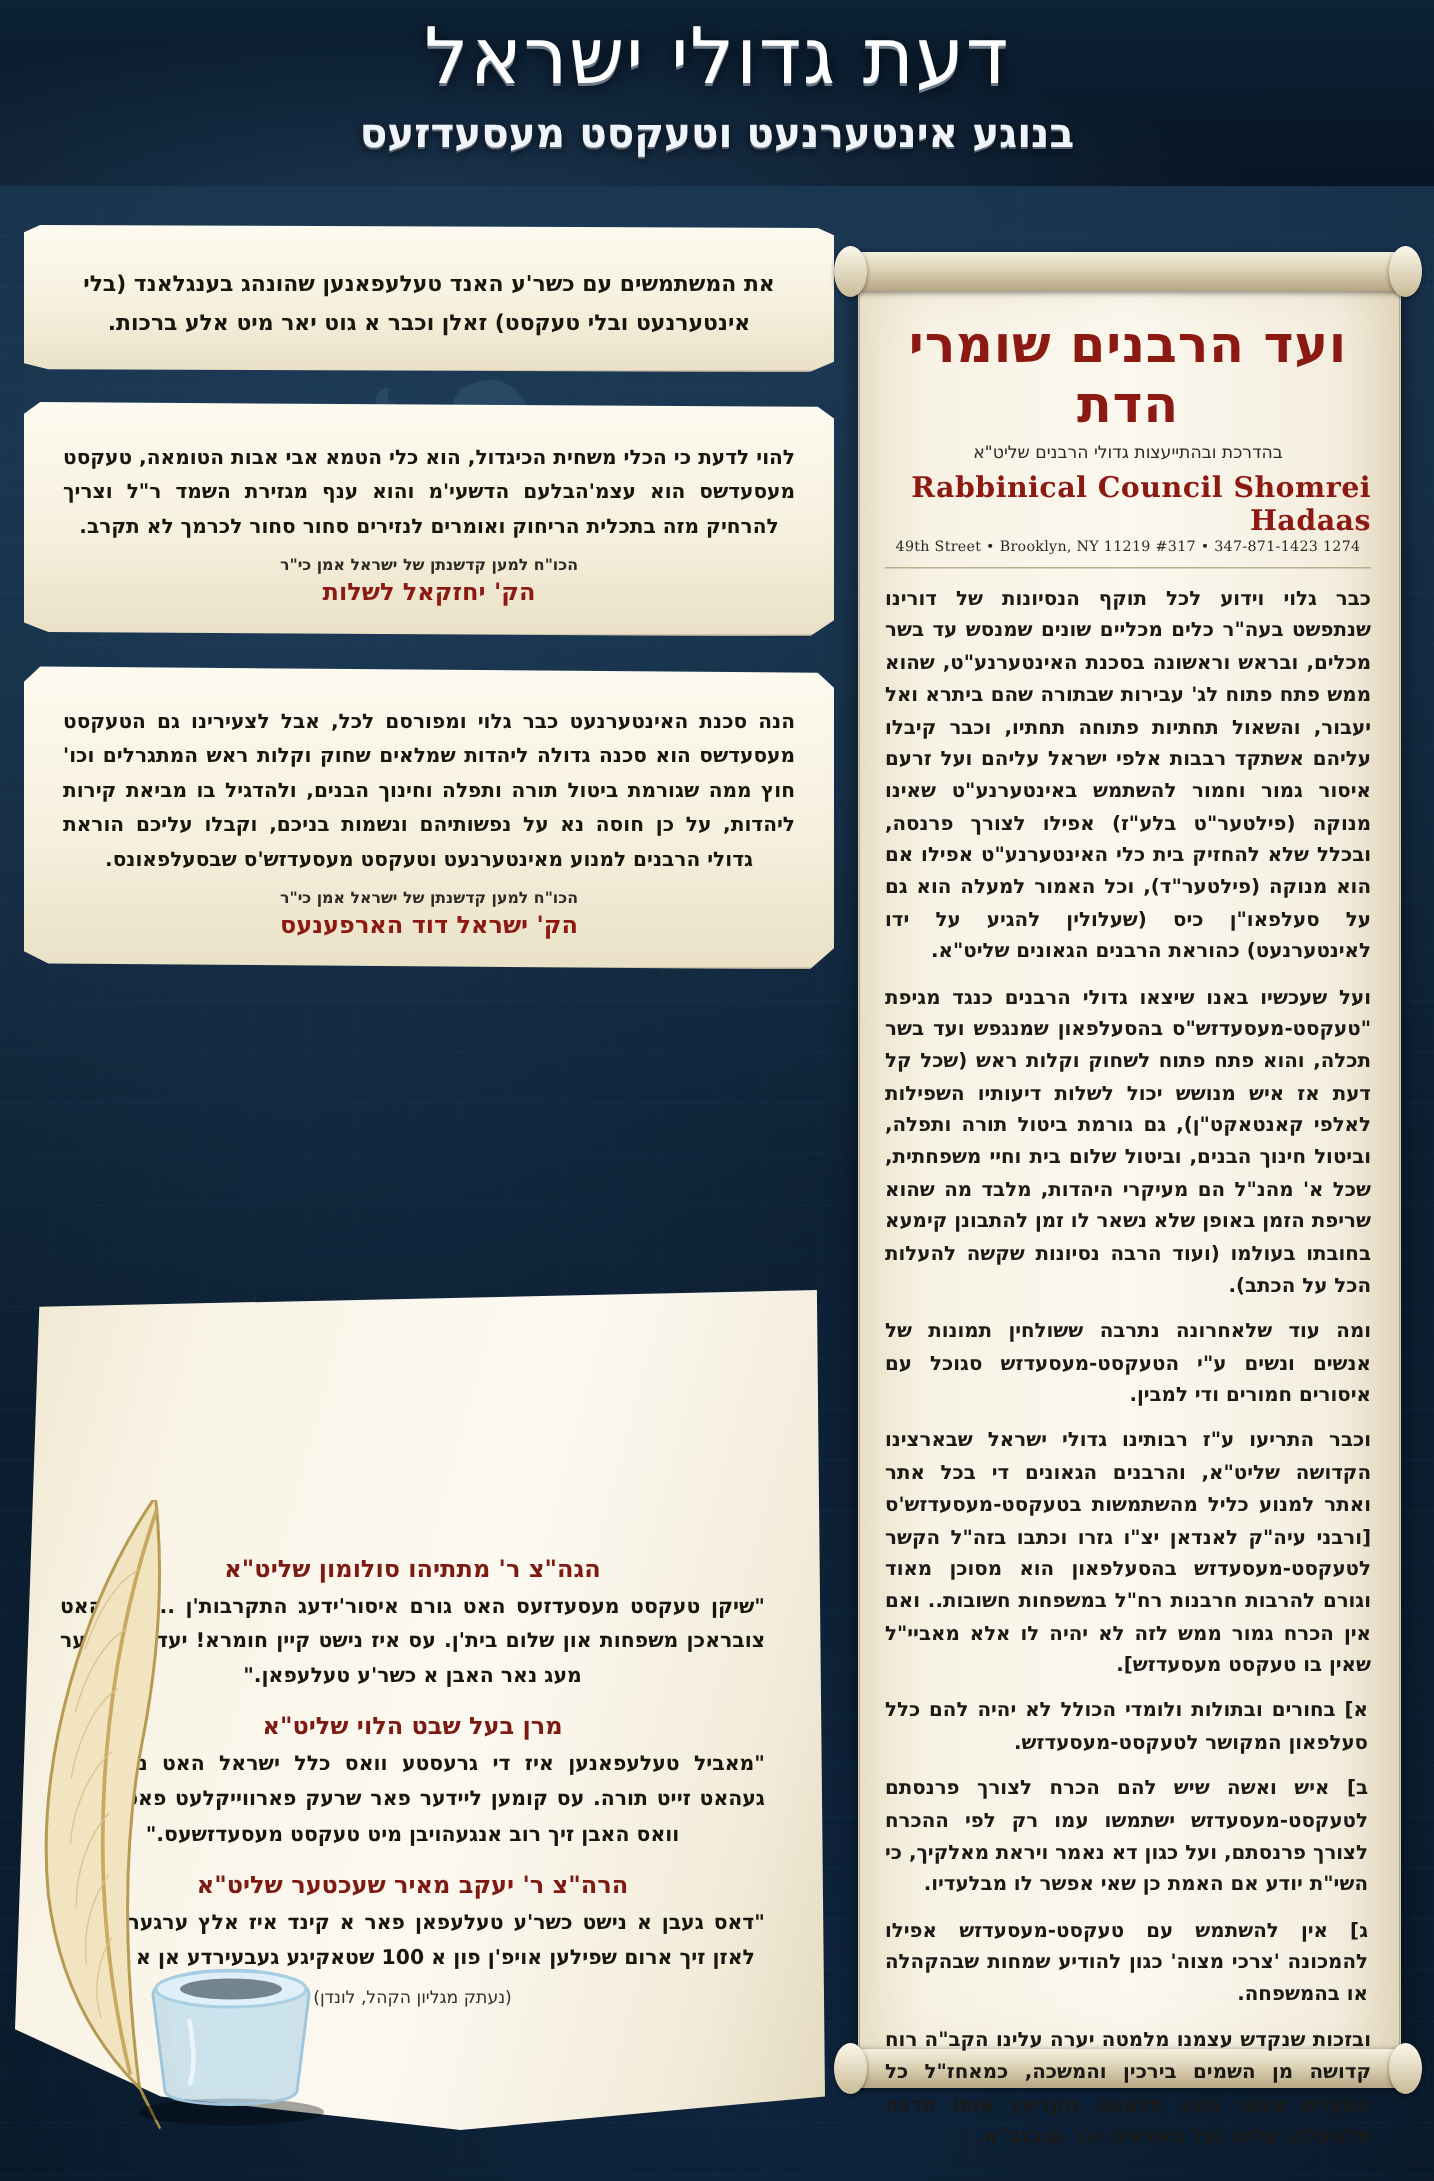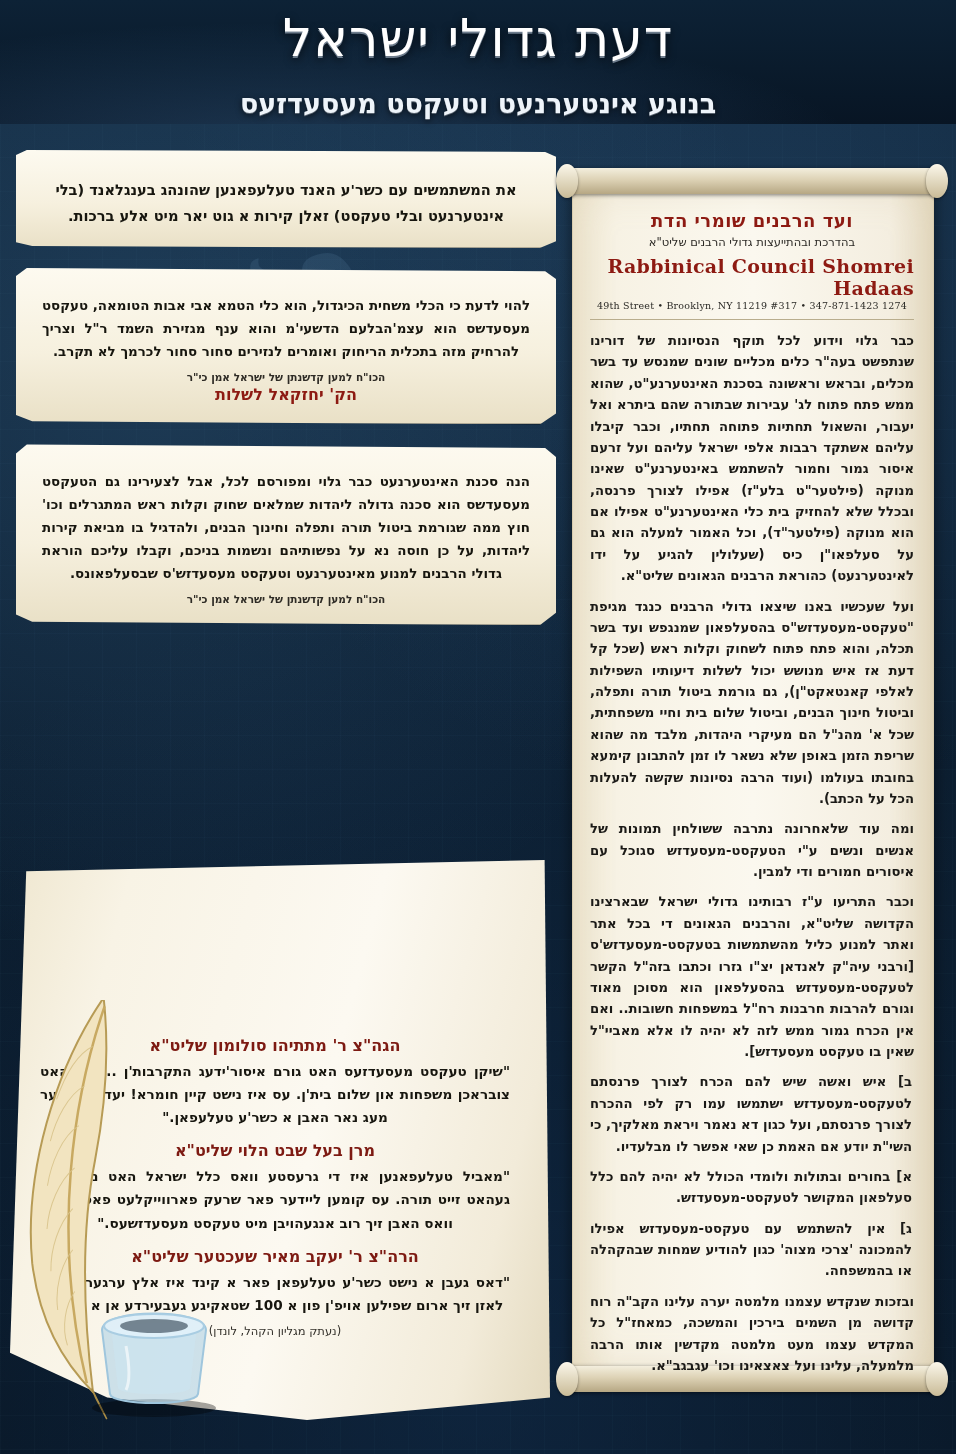--- a/index.html
+++ b/index.html
@@ -46,21 +46,21 @@
   }
   .title-main{
     font-family:"DejaVu Sans", sans-serif;
     font-weight:normal;
     font-size:52px;
     letter-spacing:1px;
     color:#ffffff;
     text-shadow:0 2px 0 #6d7c8c, 0 3px 10px rgba(0,0,0,.8);
   }
   .title-sub{
-    margin-top:20px;
+    margin-top:6px;
     font-size:27px;
     color:#eef4fa;
     font-weight:bold;
     text-shadow:0 1px 0 #57626e, 0 2px 6px rgba(0,0,0,.7);
   }
 
   
   .scroll-main{
     position:absolute;right:14px;top:160px;width:380px;height:1238px;
     z-index:4;
@@ -88,21 +88,21 @@
   .rod:after{right:-6px;}
 
   .mainbody{
     position:absolute;left:28px;top:50px;width:324px;
     direction:rtl;text-align:justify;
   }
   .council-title{
     text-align:center;
     color:#8d1a12;
     font-weight:bold;
-    font-size:18px;
+    font-size:34px;
     font-family:"DejaVu Sans", sans-serif;
     letter-spacing:.5px;
   }
   .council-sub{
     text-align:center;color:#2c2a26;font-size:11.5px;margin-top:4px;
   }
   .council-eng{
     text-align:right;color:#8d1a12;font-size:19px;margin-top:6px;
     font-family:"DejaVu Serif", serif;font-weight:bold;letter-spacing:.3px;
   }
@@ -200,32 +200,33 @@
   <div class="title-wrap">
     <div class="title-main">דעת גדולי ישראל</div>
     <div class="title-sub">בנוגע אינטערנעט וטעקסט מעסעדזעס</div>
   </div>
 
   <div class="bottom-paper"></div>
 
   <div class="left-col">
 
     <div class="card torn">
-      <div class="c-body">את המשתמשים עם כשר'ע האנד טעלעפאנען שהונהג בענגלאנד (בלי אינטערנעט ובלי טעקסט) זאלן קירות א גוט יאר מיט אלע ברכות.</div>
+      <div class="c-body">את המשתמשים עם כשר'ע האנד טעלעפאנען שהונהג בענגלאנד (בלי אינטערנעט ובלי טעקסט) זאלן וכבר א גוט יאר מיט אלע ברכות.</div>
     </div>
 
     <div class="card torn">
       <div class="c-body just">להוי לדעת כי הכלי משחית הכיגדול, הוא כלי הטמא אבי אבות הטומאה, טעקסט מעסעדשס הוא עצמ'הבלעם הדשעי'מ והוא ענף מגזירת השמד ר"ל וצריך להרחיק מזה בתכלית הריחוק ואומרים לנזירים סחור סחור לכרמך לא תקרב.</div>
       <div class="sign-line">הכו"ח למען קדשנתן של ישראל אמן כי"ר</div>
       <div class="sign-name">הק' יחזקאל לשלות</div>
     </div>
 
     <div class="card torn">
       <div class="c-body just">הנה סכנת האינטערנעט כבר גלוי ומפורסם לכל, אבל לצעירינו גם הטעקסט מעסעדשס הוא סכנה גדולה ליהדות שמלאים שחוק וקלות ראש המתגרלים וכו' חוץ ממה שגורמת ביטול תורה ותפלה וחינוך הבנים, ולהדגיל בו מביאת קירות ליהדות, על כן חוסה נא על נפשותיהם ונשמות בניכם, וקבלו עליכם הוראת גדולי הרבנים למנוע מאינטערנעט וטעקסט מעסעדזש'ס שבסעלפאונס.</div>
       <div class="sign-line">הכו"ח למען קדשנתן של ישראל אמן כי"ר</div>
+      <div class="sign-name">הק' ישראל דוד הארפענעס</div>
     </div>
   </div>
 
   <div class="bottom-inner" style="top:1030px;">
     <div class="qcard">
       <div class="q-title">הגה"צ ר' מתתיהו סולומון שליט"א</div>
       <div class="q-text">"שיקן טעקסט מעסעדזעס האט גורם איסור'ידעג התקרבות'ן ... עם האט צובראכן משפחות און שלום בית'ן. עס איז נישט קיין חומרא! יעדער איינער מעג נאר האבן א כשר'ע טעלעפאן."</div>
     </div>
     <div class="qcard">
       <div class="q-title">מרן בעל שבט הלוי שליט"א</div>
@@ -277,19 +278,19 @@
       <div class="council-title">ועד הרבנים שומרי הדת</div>
       <div class="council-sub">בהדרכת ובהתייעצות גדולי הרבנים שליט"א</div>
       <div class="council-eng">Rabbinical Council Shomrei Hadaas</div>
       <div class="council-addr">1274 49th Street  •  Brooklyn, NY 11219 #317  •  347-871-1423</div>
       <div class="rule"></div>
 
       <p>כבר גלוי וידוע לכל תוקף הנסיונות של דורינו שנתפשט בעה"ר כלים מכליים שונים שמנסש עד בשר מכלים, ובראש וראשונה בסכנת האינטערנע"ט, שהוא ממש פתח פתוח לג' עבירות שבתורה שהם ביתרא ואל יעבור, והשאול תחתיות פתוחה תחתיו, וכבר קיבלו עליהם אשתקד רבבות אלפי ישראל עליהם ועל זרעם איסור גמור וחמור להשתמש באינטערנע"ט שאינו מנוקה (פילטער"ט בלע"ז) אפילו לצורך פרנסה, ובכלל שלא להחזיק בית כלי האינטערנע"ט אפילו אם הוא מנוקה (פילטער"ד), וכל האמור למעלה הוא גם על סעלפאו"ן כיס (שעלולין להגיע על ידו לאינטערנעט) כהוראת הרבנים הגאונים שליט"א.</p>
       <p>ועל שעכשיו באנו שיצאו גדולי הרבנים כנגד מגיפת "טעקסט-מעסעדזש"ס בהסעלפאון שמנגפש ועד בשר תכלה, והוא פתח פתוח לשחוק וקלות ראש (שכל קל דעת אז איש מנושש יכול לשלות דיעותיו השפילות לאלפי קאנטאקט"ן), גם גורמת ביטול תורה ותפלה, וביטול חינוך הבנים, וביטול שלום בית וחיי משפחתית, שכל א' מהנ"ל הם מעיקרי היהדות, מלבד מה שהוא שריפת הזמן באופן שלא נשאר לו זמן להתבונן קימעא בחובתו בעולמו (ועוד הרבה נסיונות שקשה להעלות הכל על הכתב).</p>
       <p>ומה עוד שלאחרונה נתרבה ששולחין תמונות של אנשים ונשים ע"י הטעקסט-מעסעדזש סגוכל עם איסורים חמורים ודי למבין.</p>
       <p>וכבר התריעו ע"ז רבותינו גדולי ישראל שבארצינו הקדושה שליט"א, והרבנים הגאונים די בכל אתר ואתר למנוע כליל מהשתמשות בטעקסט-מעסעדזש'ס [ורבני עיה"ק לאנדאן יצ"ו גזרו וכתבו בזה"ל הקשר לטעקסט-מעסעדזש בהסעלפאון הוא מסוכן מאוד וגורם להרבות חרבנות רח"ל במשפחות חשובות.. ואם אין הכרח גמור ממש לזה לא יהיה לו אלא מאביי"ל שאין בו טעקסט מעסעדזש].</p>
+      <p class="takana">א] בחורים ובתולות ולומדי הכולל לא יהיה להם כלל סעלפאון המקושר לטעקסט-מעסעדזש.</p>
       <p class="takana">ב] איש ואשה שיש להם הכרח לצורך פרנסתם לטעקסט-מעסעדזש ישתמשו עמו רק לפי ההכרח לצורך פרנסתם, ועל כגון דא נאמר ויראת מאלקיך, כי השי"ת יודע אם האמת כן שאי אפשר לו מבלעדיו.</p>
-      <p class="takana">א] בחורים ובתולות ולומדי הכולל לא יהיה להם כלל סעלפאון המקושר לטעקסט-מעסעדזש.</p>
       <p class="takana">ג] אין להשתמש עם טעקסט-מעסעדזש אפילו להמכונה 'צרכי מצוה' כגון להודיע שמחות שבהקהלה או בהמשפחה.</p>
       <p>ובזכות שנקדש עצמנו מלמטה יערה עלינו הקב"ה רוח קדושה מן השמים בירכין והמשכה, כמאחז"ל כל המקדש עצמו מעט מלמטה מקדשין אותו הרבה מלמעלה, עלינו ועל צאצאינו וכו' עגבגב"א.</p>
     </div>
   </div>
 </div>
 
 </body></html>

